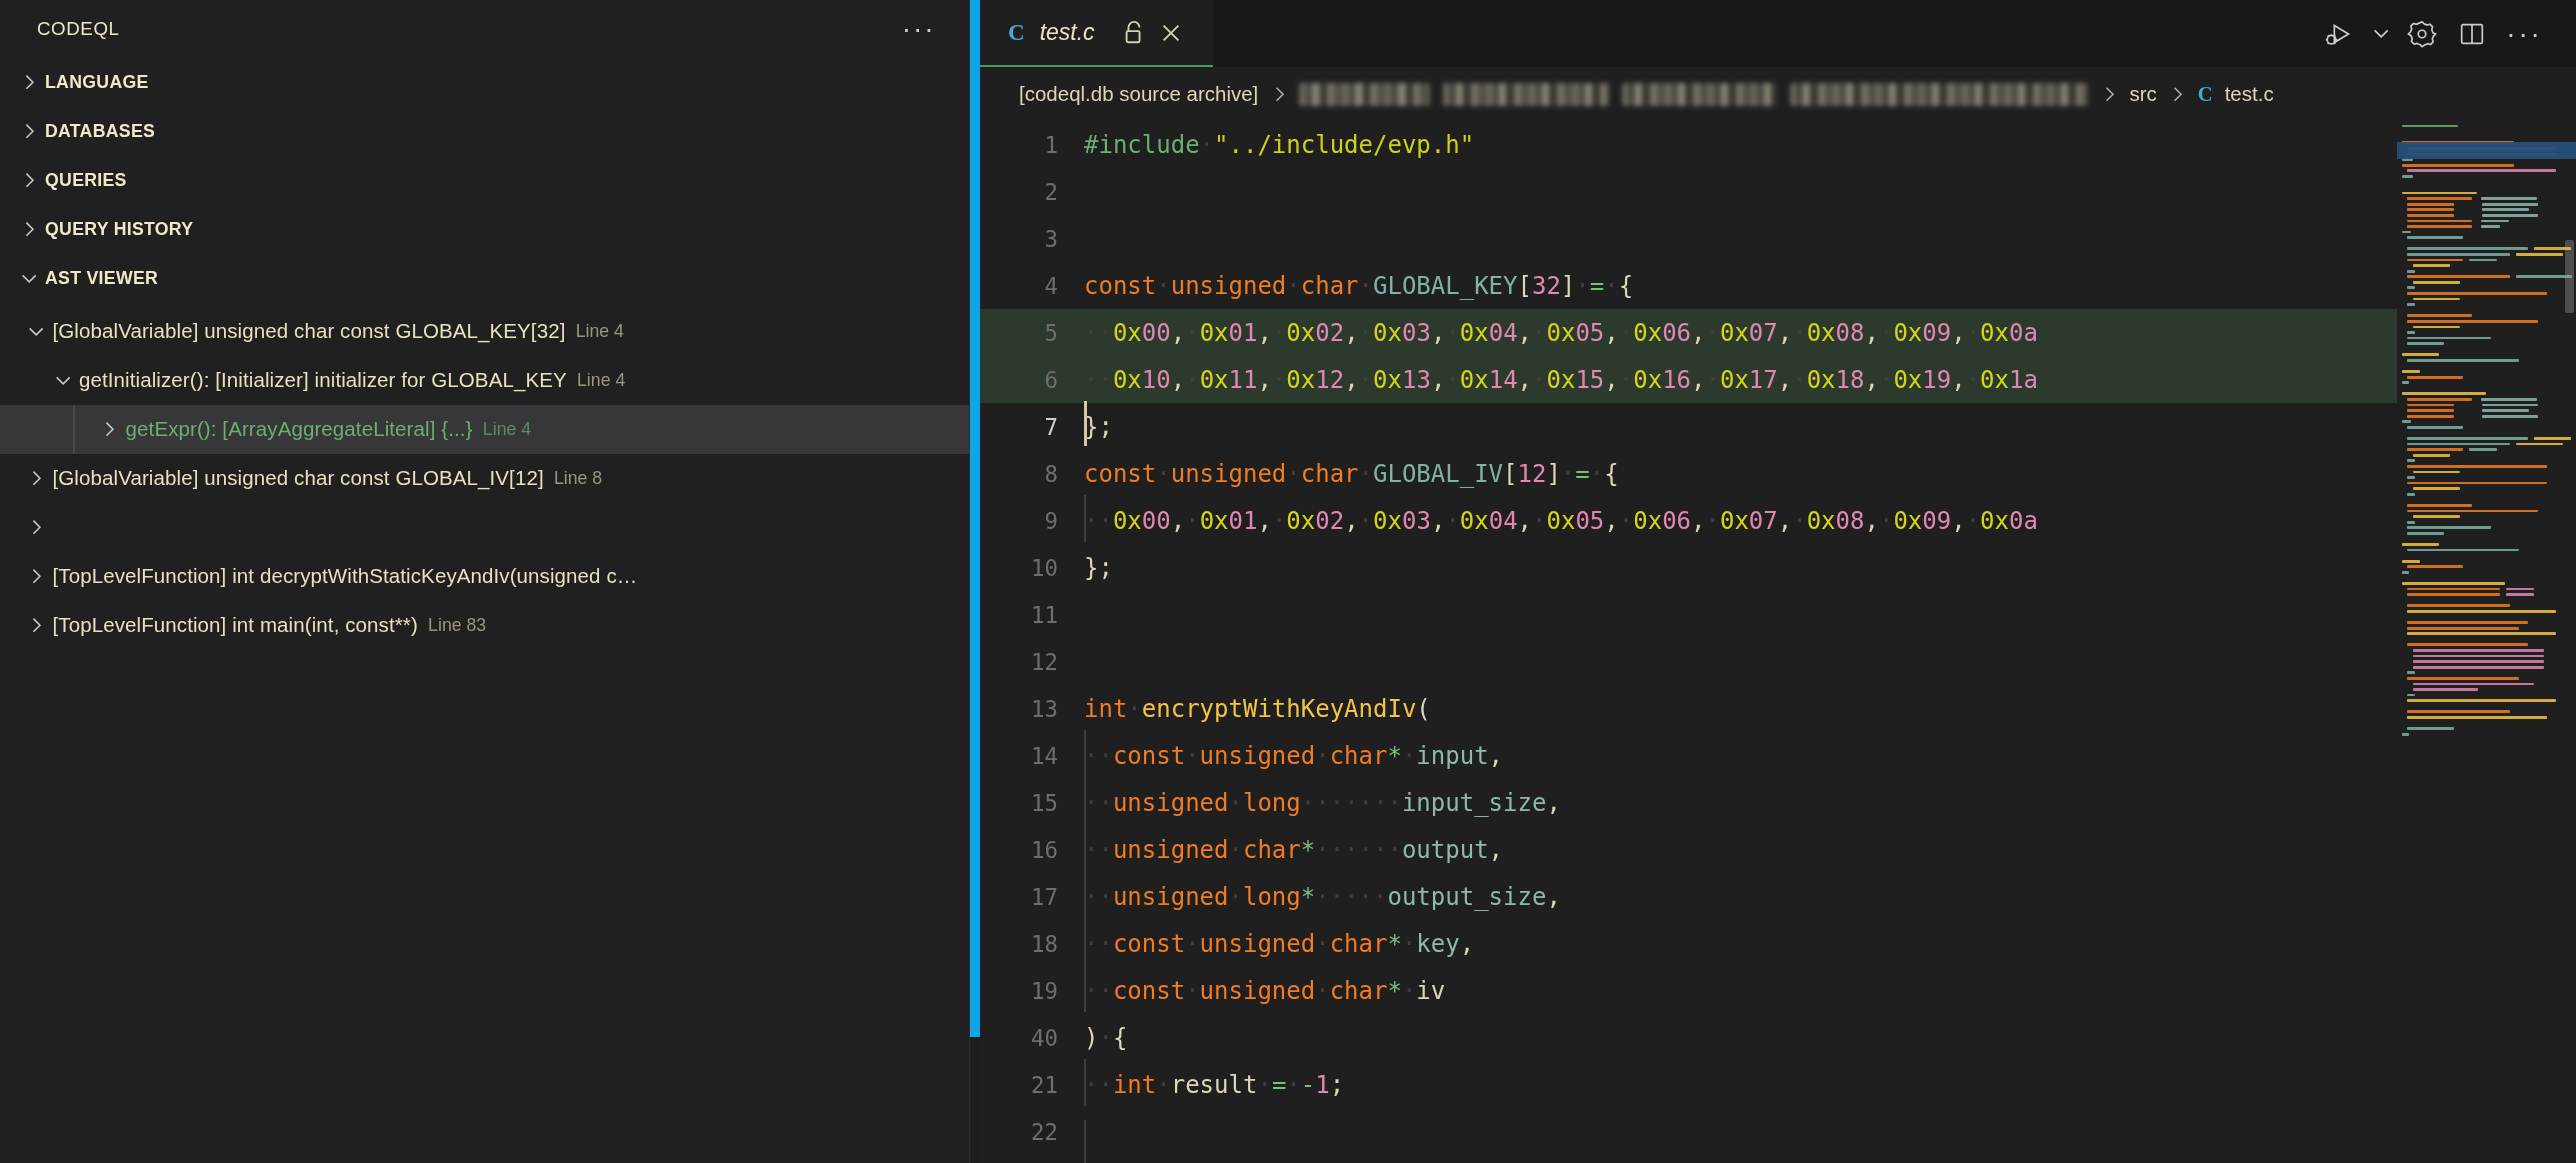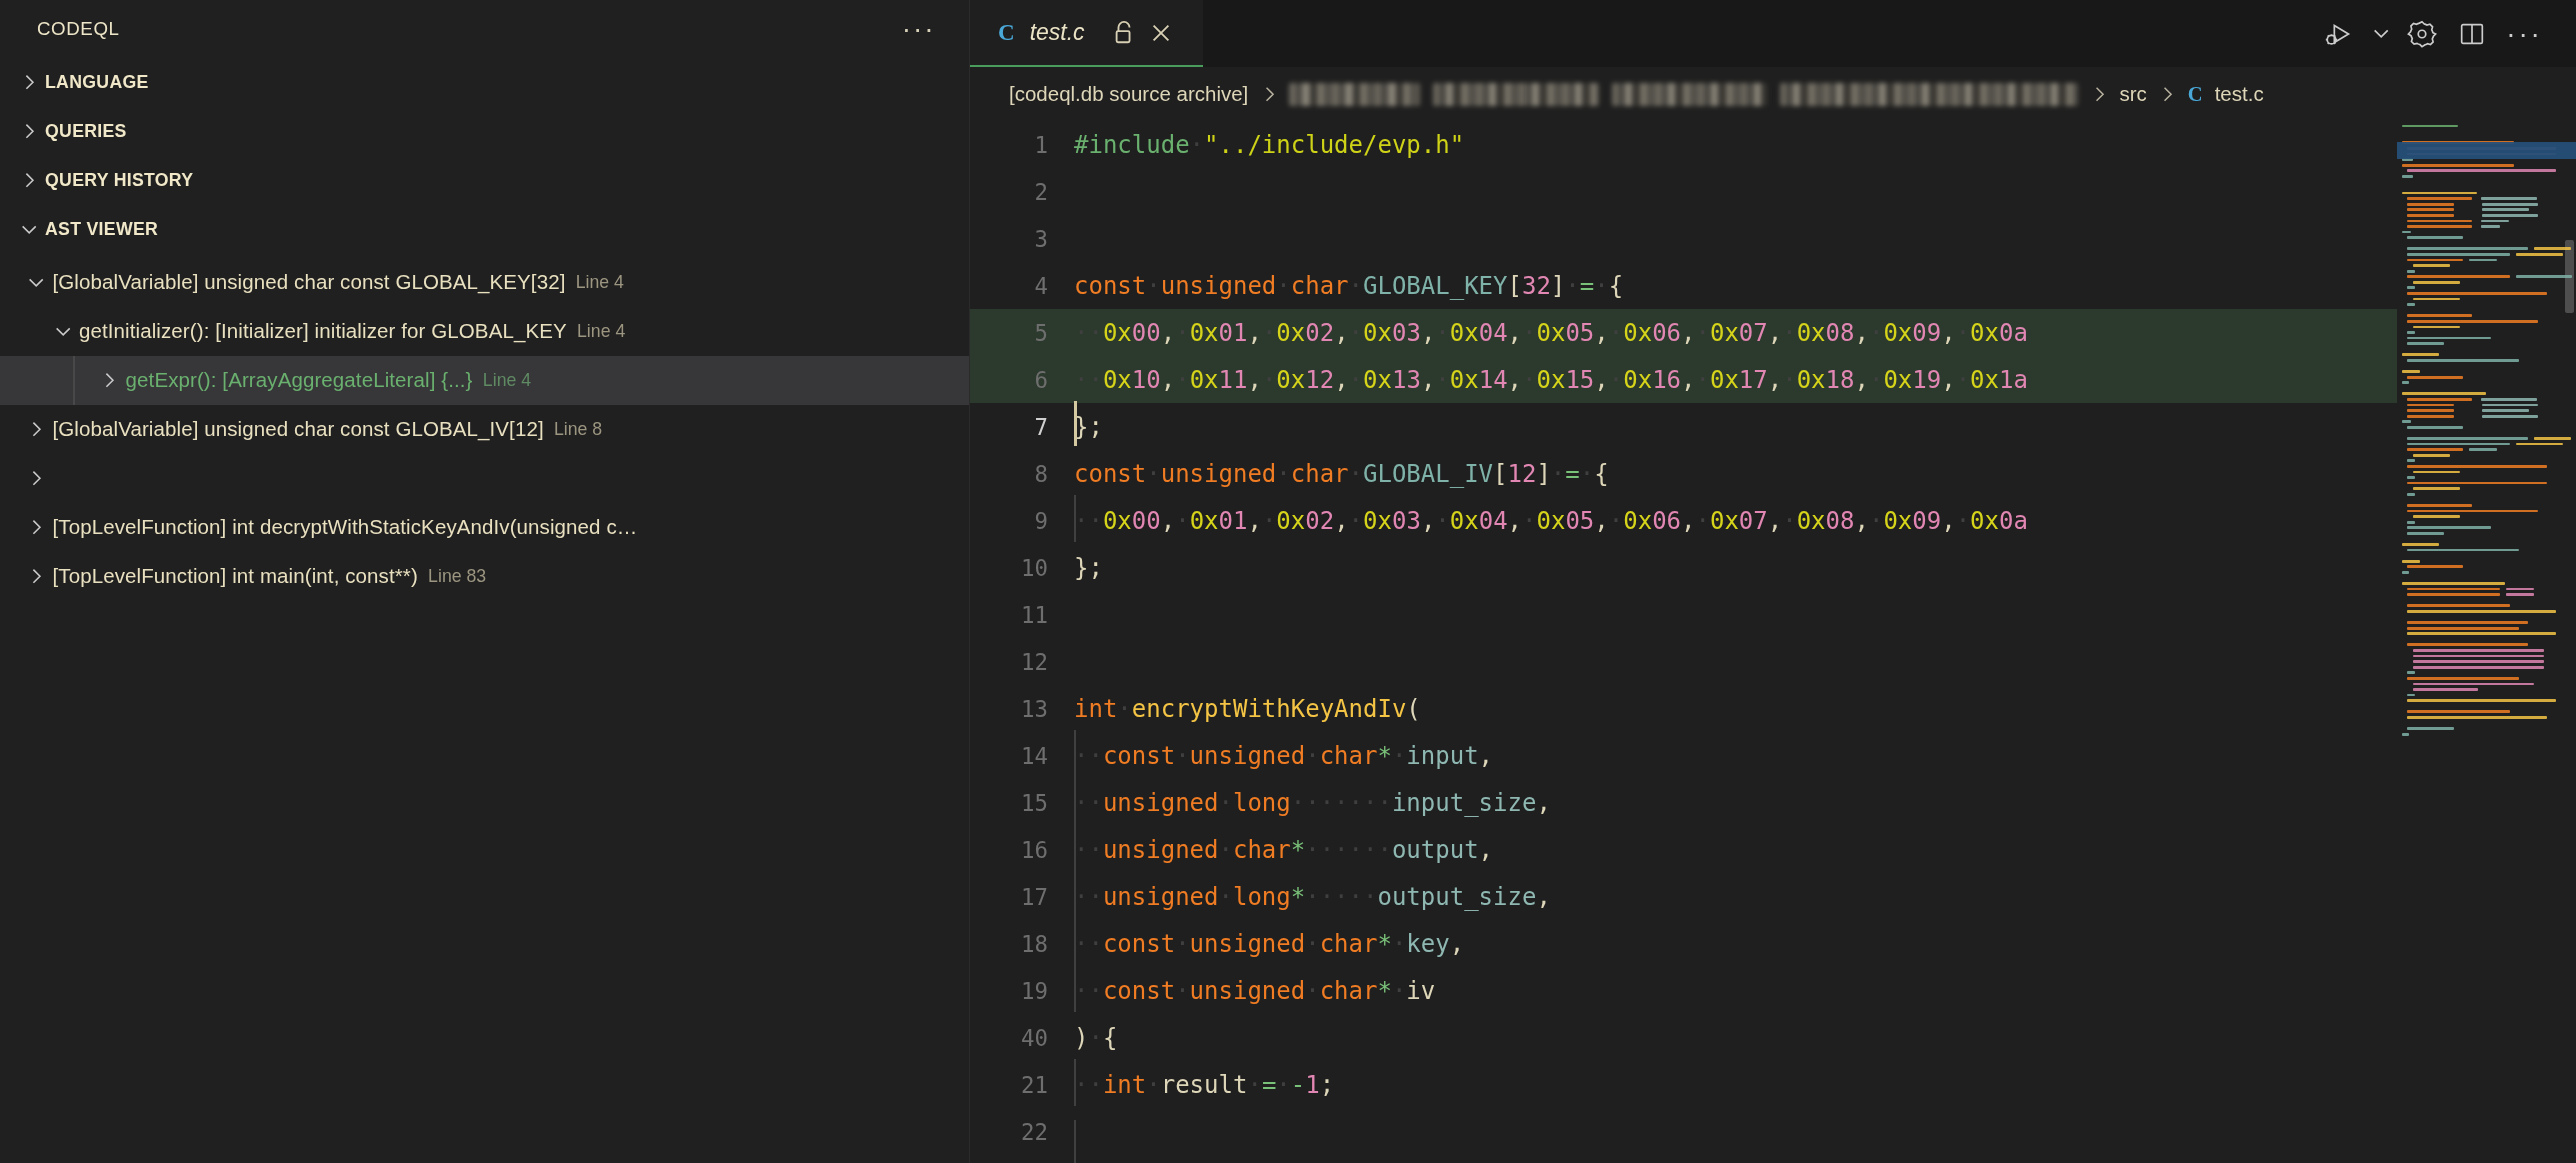--- a/index.html
+++ b/index.html
@@ -2,21 +2,21 @@
 <html style="font-size:15px"><head>
 <meta charset="utf-8">
 <style>
   * { box-sizing: border-box; margin: 0; padding: 0; }
   html, body {
     width: 2576px; height: 1164px;
     background: #1e1e1e;
     font-family: "Liberation Sans", sans-serif;
     overflow: hidden;
   }
-  .app { display: flex; width: 2576px; height: 1037px; background: #0ea5e9; }
+  .app { display: flex; width: 2576px; height: 1037px; background: #0ea5e9; gap: 10px; }
 
   
   .sidebar {
     width: 970px; flex: 0 0 970px; height: 1164px;
     background: #202020; position: relative;
     border-right: 0.9px solid #2b2b2b;
   }
   .sidebar-title-row {
     height: 58px; display: flex; align-items: center;
     padding: 0 22.4px 0 37px; justify-content: space-between;
@@ -221,20 +221,28 @@
     </div>
 
     <div id="sections">
         <div class="section-row">
           <span class="twisty">
             <svg width="22.4" height="22.4" viewBox="0 0 24 24" fill="none" stroke="currentColor" stroke-width="1.7">
               <path d="M9 5 L16 12 L9 19"></path>
             </svg>
           </span>
           <span class="section-label">LANGUAGE</span>
+        </div>
+        <div class="section-row">
+          <span class="twisty">
+            <svg width="22.4" height="22.4" viewBox="0 0 24 24" fill="none" stroke="currentColor" stroke-width="1.7">
+              <path d="M9 5 L16 12 L9 19"></path>
+            </svg>
+          </span>
+          <span class="section-label">DATABASES</span>
         </div>
         <div class="section-row">
           <span class="twisty">
             <svg width="22.4" height="22.4" viewBox="0 0 24 24" fill="none" stroke="currentColor" stroke-width="1.7">
               <path d="M9 5 L16 12 L9 19"></path>
             </svg>
           </span>
           <span class="section-label">QUERIES</span>
         </div>
         <div class="section-row">

